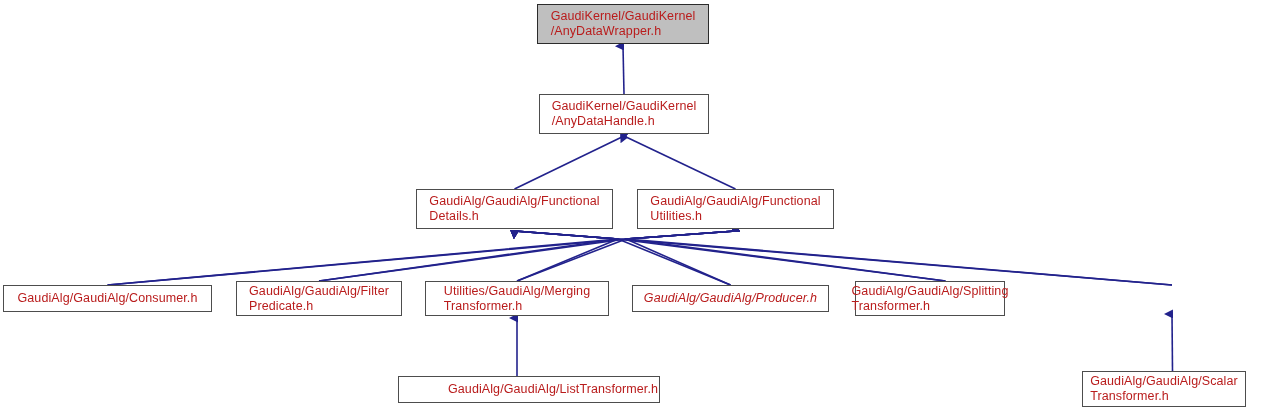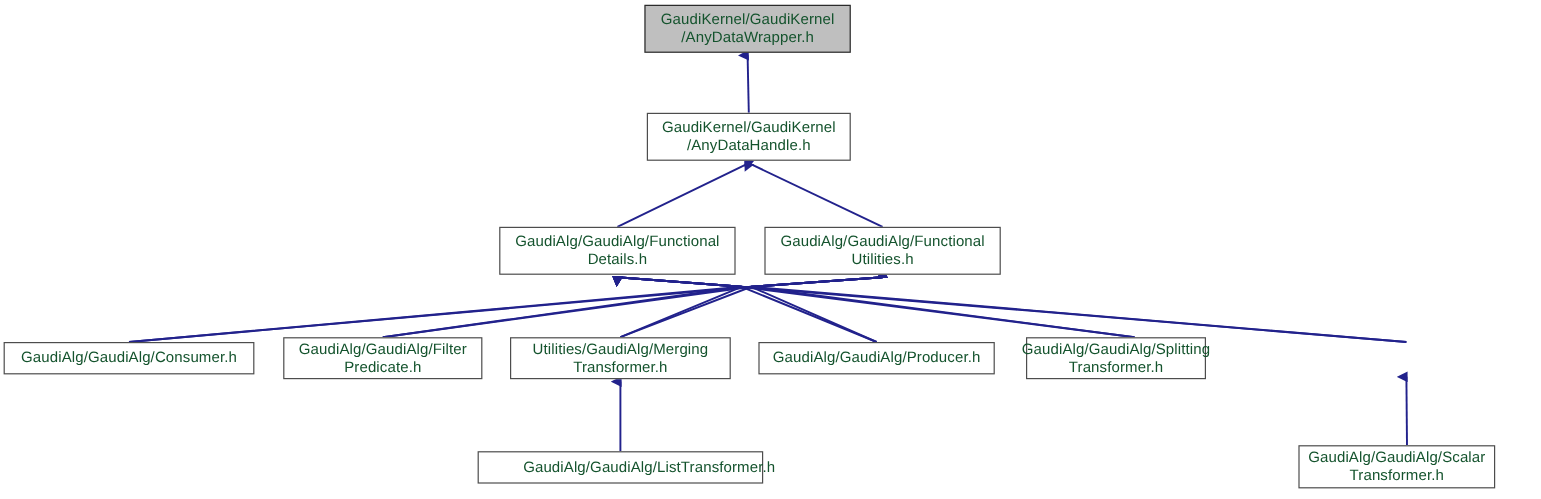--- a/index.html
+++ b/index.html
@@ -12,22 +12,22 @@
   }
   #edge-layer{position:absolute;left:0;top:0;width:1284px;height:416px;}
   .node{
     position:absolute;
     box-sizing:border-box;
     background:#ffffff;
     border:1px solid #4d4d4d;
     display:flex;
     align-items:center;
     justify-content:center;
-    text-align:center;
-    color:#14532d;
+    text-align:left;
+    color:#b91c1c;
     font-size:12.5px;
     line-height:15px;
     letter-spacing:0.1px;
     white-space:pre-line;
     z-index:3;
   }
   .node.root{
     background:#bfbfbf;
     border:1px solid #2b2b2b;
   }
@@ -71,19 +71,19 @@
 /AnyDataHandle.h</span></div>
     <div class="node" style="left: 416px; top: 189px; width: 197px; height: 40px;"><span>GaudiAlg/GaudiAlg/Functional
 Details.h</span></div>
     <div class="node" style="left: 637px; top: 189px; width: 197px; height: 40px;"><span>GaudiAlg/GaudiAlg/Functional
 Utilities.h</span></div>
     <div class="node" style="left: 3px; top: 285px; width: 209px; height: 27px;"><span>GaudiAlg/GaudiAlg/Consumer.h</span></div>
     <div class="node" style="left: 236px; top: 281px; width: 166px; height: 35px;"><span>GaudiAlg/GaudiAlg/Filter
 Predicate.h</span></div>
     <div class="node" style="left: 425px; top: 281px; width: 184px; height: 35px;"><span>Utilities/GaudiAlg/Merging
 Transformer.h</span></div>
-    <div class="node" style="left: 632px; top: 285px; width: 197px; height: 27px;"><span>GaudiAlg/GaudiAlg/Producer.h</span></div>
+    <div class="node" style="left: 632px; top: 285px; width: 197px; height: 27px; font-style: italic;"><span>GaudiAlg/GaudiAlg/Producer.h</span></div>
     <div class="node" style="left: 855px; top: 281px; width: 150px; height: 35px;"><span>GaudiAlg/GaudiAlg/Splitting
 Transformer.h</span></div>
-    <div class="node" style="left: 398px; top: 376px; width: 238px; height: 27px; padding-left: 48px;"><span>GaudiAlg/GaudiAlg/ListTransformer.h</span></div>
+    <div class="node" style="left: 398px; top: 376px; width: 262px; height: 27px; padding-left: 48px;"><span>GaudiAlg/GaudiAlg/ListTransformer.h</span></div>
     <div class="node" style="left: 1082px; top: 371px; width: 164px; height: 36px;"><span>GaudiAlg/GaudiAlg/Scalar
 Transformer.h</span></div>
   </div>
 
 </body></html>

